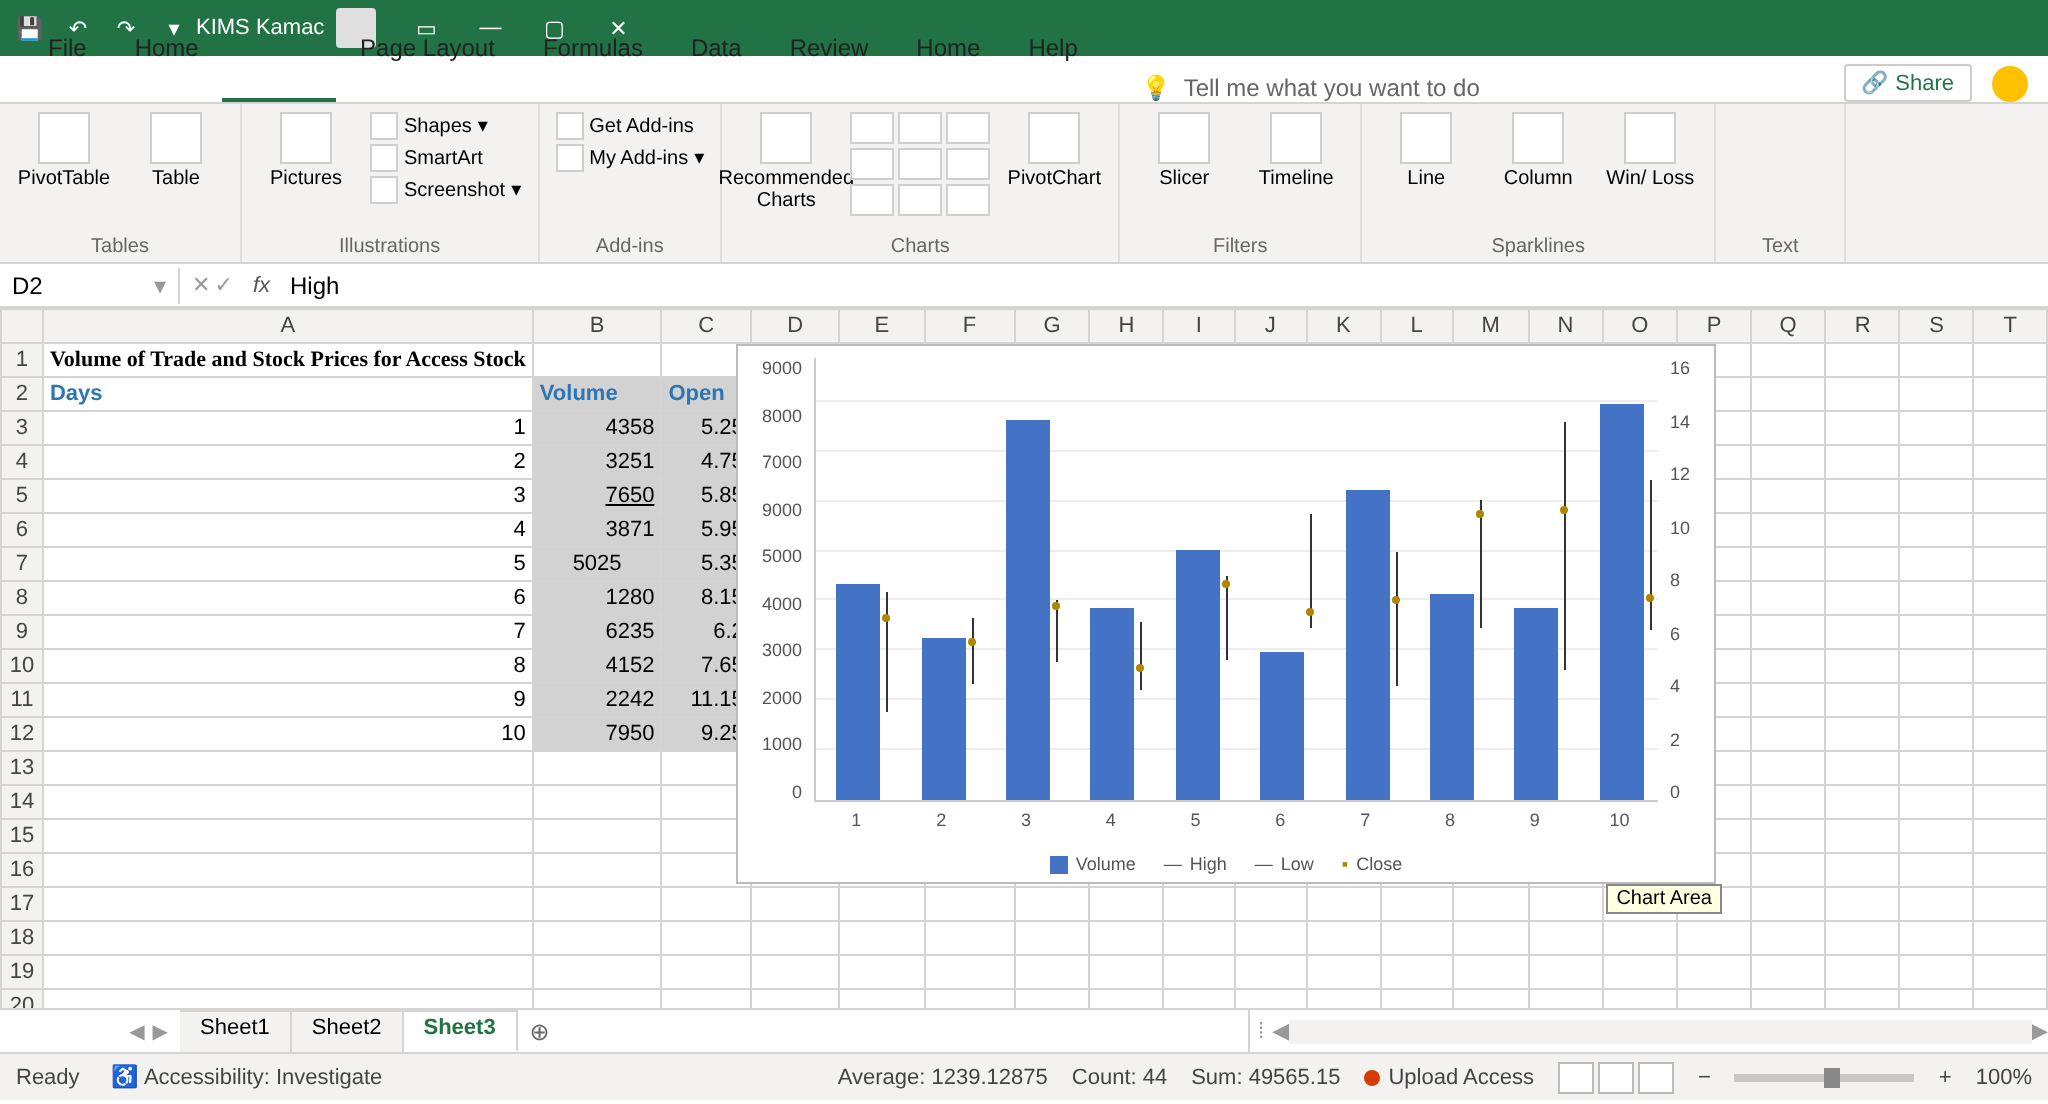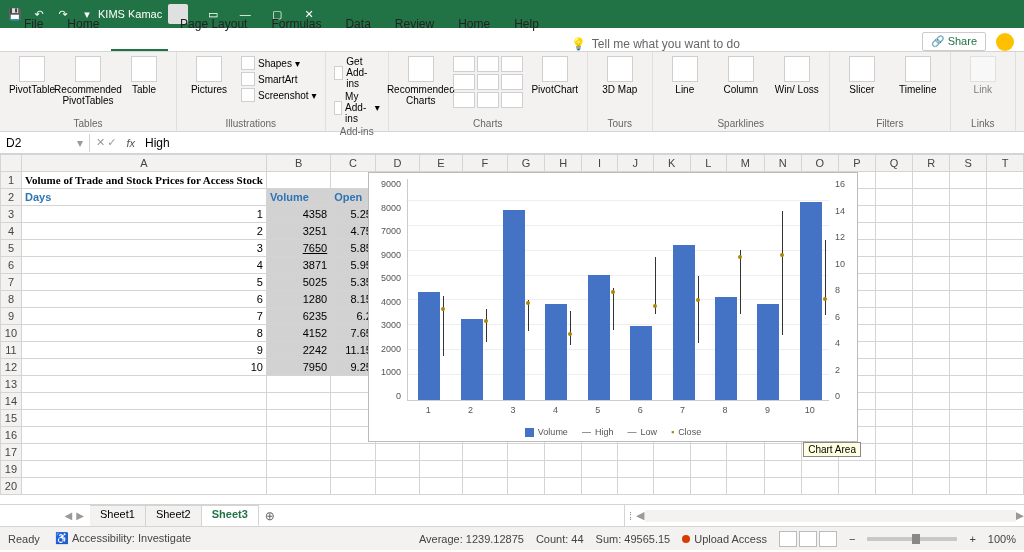--- a/index.html
+++ b/index.html
@@ -120,24 +120,20 @@
 
 <div class="ribbon">
   <div class="ribbon-group">
     <div class="rg-body">
       <div class="big-btn">
           <div class="ico"></div>
           <span>PivotTable</span>
         </div>
       <div class="big-btn">
           <div class="ico"></div>
-          <span>Recommended PivotTables</span>
-        </div>
-      <div class="big-btn">
-          <div class="ico"></div>
           <span>Table</span>
         </div>
     </div>
     <div class="rg-label">Tables</div>
   </div>
   <div class="ribbon-group">
     <div class="rg-body">
       <div class="big-btn">
           <div class="ico"></div>
           <span>Pictures</span>
@@ -184,65 +180,47 @@
         </div>
       <div class="big-btn">
           <div class="ico"></div>
           <span>PivotChart</span>
         </div>
     </div>
     <div class="rg-label">Charts</div>
   </div>
   <div class="ribbon-group">
     <div class="rg-body">
-        <div class="big-btn">
-          <div class="ico"></div>
-          <span>3D Map</span>
-        </div>
-      </div>
-    <div class="rg-label">Tours</div>
+      <div class="big-btn">
+          <div class="ico"></div>
+          <span>Slicer</span>
+        </div>
+      <div class="big-btn">
+          <div class="ico"></div>
+          <span>Timeline</span>
+        </div>
+    </div>
+    <div class="rg-label">Filters</div>
   </div>
   <div class="ribbon-group">
     <div class="rg-body">
       <div class="big-btn">
           <div class="ico"></div>
           <span>Line</span>
         </div>
       <div class="big-btn">
           <div class="ico"></div>
           <span>Column</span>
         </div>
       <div class="big-btn">
           <div class="ico"></div>
           <span>Win/ Loss</span>
         </div>
     </div>
     <div class="rg-label">Sparklines</div>
-  </div>
-  <div class="ribbon-group">
-    <div class="rg-body">
-      <div class="big-btn">
-          <div class="ico"></div>
-          <span>Slicer</span>
-        </div>
-      <div class="big-btn">
-          <div class="ico"></div>
-          <span>Timeline</span>
-        </div>
-    </div>
-    <div class="rg-label">Filters</div>
-  </div>
-  <div class="ribbon-group">
-    <div class="rg-body">
-        <div class="big-btn" style="opacity:.5">
-          <div class="ico"></div>
-          <span>Link</span>
-        </div>
-      </div>
-    <div class="rg-label">Links</div>
   </div>
   <div class="ribbon-group">
     <div class="rg-body">
         <div class="big-btn"></div>
       </div>
     <div class="rg-label">Text</div>
   </div>
 
 </div>
 
@@ -419,21 +397,21 @@
           <td class="" style="width:50px;text-align:right;"></td>
           <td class="" style="width:50px;text-align:right;"></td>
           <td class="" style="width:50px;text-align:right;"></td>
           <td class="" style="width:50px;text-align:right;"></td>
           <td class="" style="width:50px;text-align:right;"></td>
           <td class="" style="width:50px;text-align:right;"></td>
         </tr>
         <tr>
           <td class="rowh">7</td>
           <td class="" style="width:50px;text-align:right;">5</td>
-          <td class="sel-hdr" style="width:75px;text-align:right;">5025</td>
+          <td class="sel-hdr" style="width:75px;text-align:center;">5025</td>
           <td class="sel-hdr" style="width:50px;text-align:right;">5.35</td>
           <td class="sel-hdr" style="width:50px;text-align:right;">8.25</td>
           <td class="sel-hdr" style="width:50px;text-align:right;">5.25</td>
           <td class="sel-hdr" style="width:50px;text-align:right;">7.95</td>
           <td class="" style="width:50px;text-align:right;"></td>
           <td class="" style="width:50px;text-align:right;"></td>
           <td class="" style="width:50px;text-align:right;"></td>
           <td class="" style="width:50px;text-align:right;"></td>
           <td class="" style="width:50px;text-align:right;"></td>
           <td class="" style="width:50px;text-align:right;"></td>
@@ -648,20 +626,43 @@
           <td class="" style="width:50px;text-align:right;"></td>
           <td class="" style="width:50px;text-align:right;"></td>
           <td class="" style="width:50px;text-align:right;"></td>
           <td class="" style="width:50px;text-align:right;"></td>
           <td class="" style="width:50px;text-align:right;"></td>
           <td class="" style="width:50px;text-align:right;"></td>
           <td class="" style="width:50px;text-align:right;"></td>
         </tr>
         <tr>
           <td class="rowh">17</td>
+          <td class="" style="width:50px;text-align:right;"></td>
+          <td class="" style="width:75px;text-align:right;"></td>
+          <td class="" style="width:50px;text-align:right;"></td>
+          <td class="" style="width:50px;text-align:right;"></td>
+          <td class="" style="width:50px;text-align:right;"></td>
+          <td class="" style="width:50px;text-align:right;"></td>
+          <td class="" style="width:50px;text-align:right;"></td>
+          <td class="" style="width:50px;text-align:right;"></td>
+          <td class="" style="width:50px;text-align:right;"></td>
+          <td class="" style="width:50px;text-align:right;"></td>
+          <td class="" style="width:50px;text-align:right;"></td>
+          <td class="" style="width:50px;text-align:right;"></td>
+          <td class="" style="width:50px;text-align:right;"></td>
+          <td class="" style="width:50px;text-align:right;"></td>
+          <td class="" style="width:50px;text-align:right;"></td>
+          <td class="" style="width:50px;text-align:right;"></td>
+          <td class="" style="width:50px;text-align:right;"></td>
+          <td class="" style="width:50px;text-align:right;"></td>
+          <td class="" style="width:50px;text-align:right;"></td>
+          <td class="" style="width:50px;text-align:right;"></td>
+        </tr>
+        <tr>
+          <td class="rowh">18</td>
           <td class="" style="width:50px;text-align:right;"></td>
           <td class="" style="width:75px;text-align:right;"></td>
           <td class="" style="width:50px;text-align:right;"></td>
           <td class="" style="width:50px;text-align:right;"></td>
           <td class="" style="width:50px;text-align:right;"></td>
           <td class="" style="width:50px;text-align:right;"></td>
           <td class="" style="width:50px;text-align:right;"></td>
           <td class="" style="width:50px;text-align:right;"></td>
           <td class="" style="width:50px;text-align:right;"></td>
           <td class="" style="width:50px;text-align:right;"></td>

